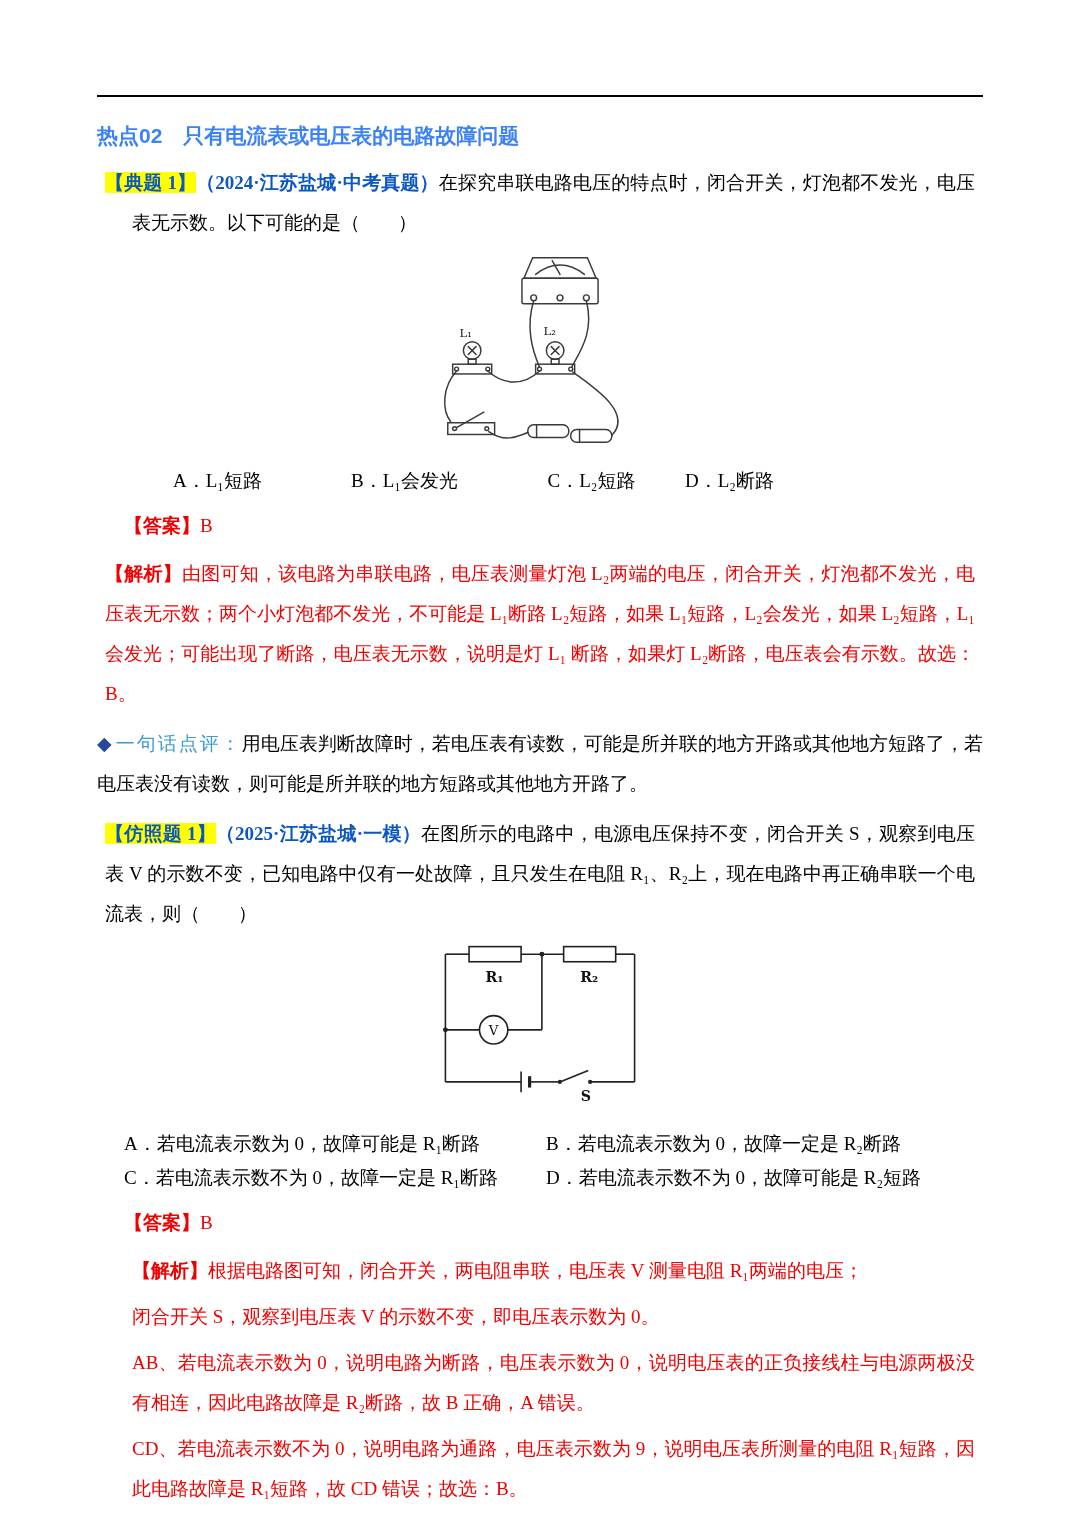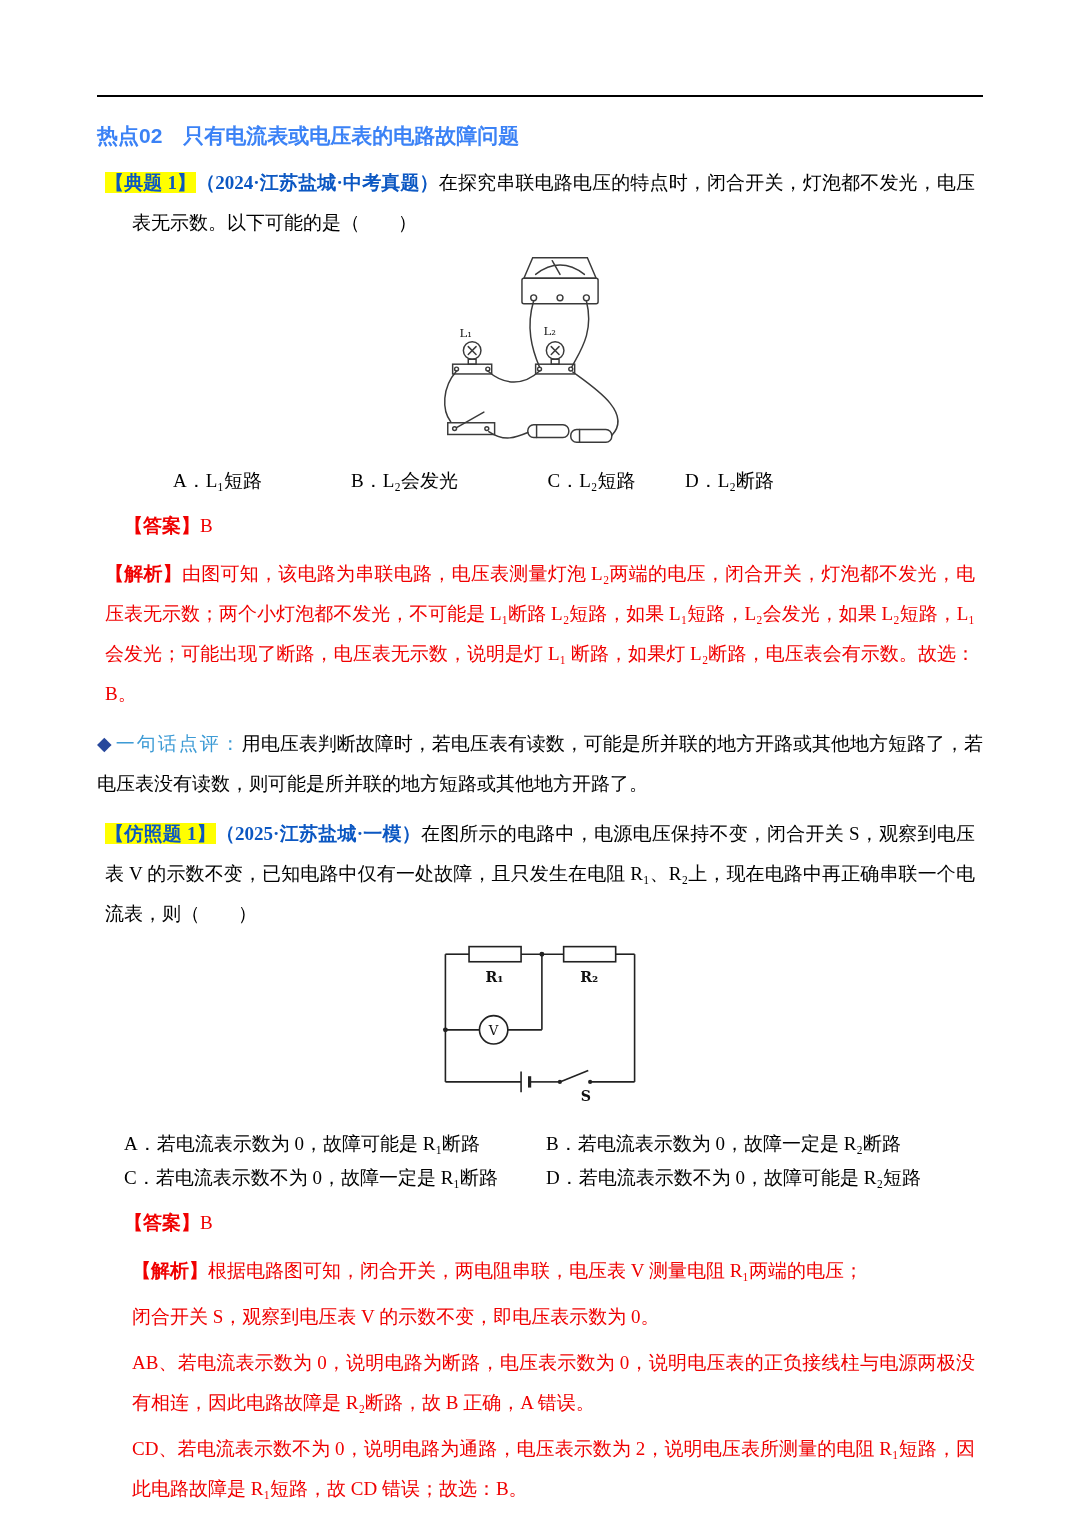--- a/index.html
+++ b/index.html
@@ -105,21 +105,21 @@
       </g>
       <g font-family="DejaVu Serif, serif" font-size="12" fill="#111">
         <text x="22" y="90">L₁</text>
         <text x="108" y="88">L₂</text>
       </g>
     </svg>
   </div>
 
   <div class="opts1">
     <span class="opt">A．L₁短路</span>
-    <span class="opt">B．L₂会发光</span>
+    <span class="opt">B．L₁会发光</span>
     <span class="opt">C．L₂短路</span>
     <span class="opt">D．L₂断路</span>
   </div>
 
   <p class="ans-line ind red">
     <span class="red-tag">【答案】</span><span>B</span>
   </p>
 
   <p class="red">
     <span class="red-tag">【解析】</span><span>由图可知，该电路为串联电路，电压表测量灯泡 L₂两端的电压，闭合开关，灯泡都不发光，电压表无示数；两个小灯泡都不发光，不可能是 L₁断路 L₂短路，如果 L₁短路，L₂会发光，如果 L₂短路，L₁会发光；可能出现了断路，电压表无示数，说明是灯 L₁ 断路，如果灯 L₂断路，电压表会有示数。故选：B。</span>
@@ -185,16 +185,16 @@
   <p class="red ind">
     <span class="red-tag">【解析】</span><span>根据电路图可知，闭合开关，两电阻串联，电压表 V 测量电阻 R₁两端的电压；</span>
   </p>
   <p class="red ind">
     <span>闭合开关 S，观察到电压表 V 的示数不变，即电压表示数为 0。</span>
   </p>
   <p class="red ind">
     <span>AB、若电流表示数为 0，说明电路为断路，电压表示数为 0，说明电压表的正负接线柱与电源两极没有相连，因此电路故障是 R₂断路，故 B 正确，A 错误。</span>
   </p>
   <p class="red ind">
-    <span>CD、若电流表示数不为 0，说明电路为通路，电压表示数为 2，说明电压表所测量的电阻 R₁短路，因此电路故障是 R₁短路，故 CD 错误；故选：B。</span>
+    <span>CD、若电流表示数不为 0，说明电路为通路，电压表示数为 9，说明电压表所测量的电阻 R₁短路，因此电路故障是 R₁短路，故 CD 错误；故选：B。</span>
   </p>
 
 </div>
 
 </body></html>

